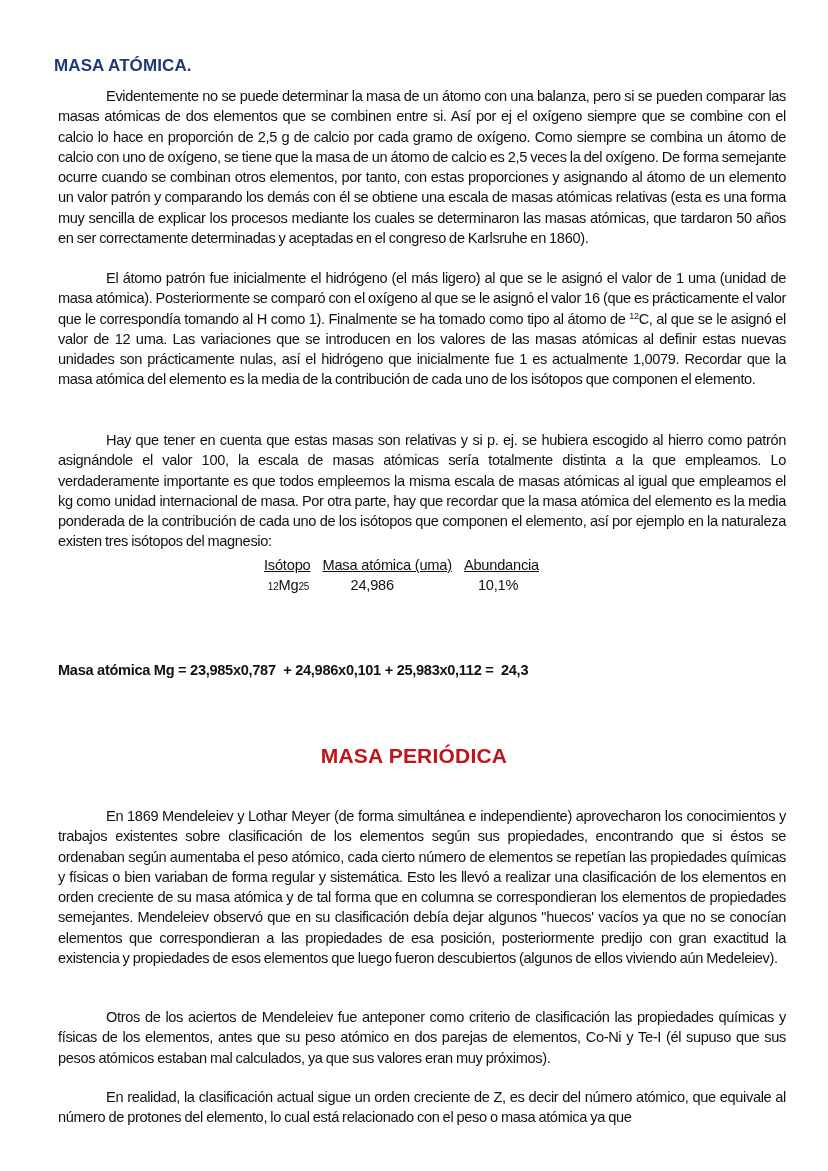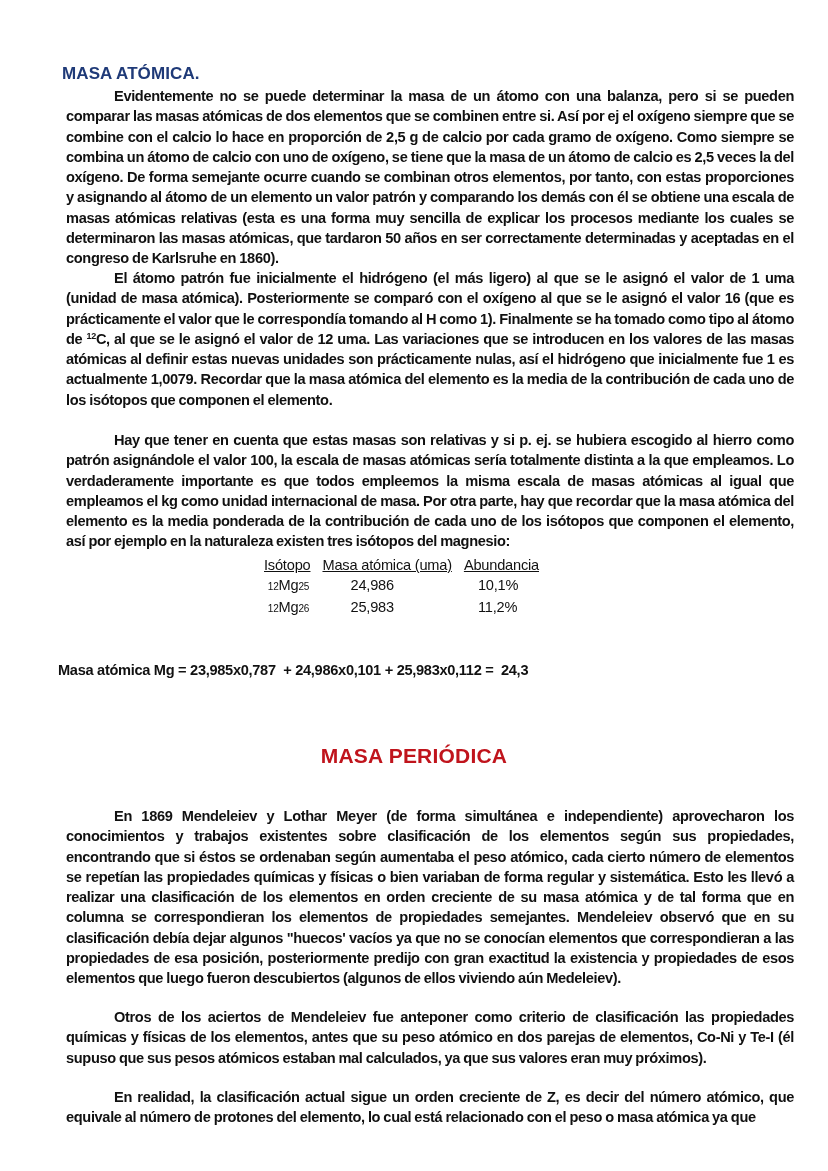--- a/index.html
+++ b/index.html
@@ -18,40 +18,39 @@
     .page {
       position: absolute;
       left: 50px;
       top: 0;
       width: 728px;
     }
     .h-section {
       position: absolute;
       left: 0;
       top: 52px;
-      margin: 12px;
+      margin: 4px;
       font-size: 17px;
       font-weight: bold;
       color: #1f3a78;
       letter-spacing: 0.1px;
     }
     p.body {
       margin: 0;
       font-size: 14.6px;
       line-height: 20.3px;
       text-align: justify;
       text-indent: 48px;
       letter-spacing: -0.35px;
       word-spacing: -0.5px;
     }
     .block {
       position: absolute;
-      left: 16px;
+      left: 8px;
       width: 728px;
-      font-weight: bold;
     }
     .p1 { top: 86px; }
     .p2 { top: 268px; }
     .p3 { top: 430px; }
     sup { font-size: 9px; line-height: 0; vertical-align: 5px; }
 
     .iso-table {
       position: absolute;
       left: 214px;
       top: 555px;
@@ -128,25 +127,20 @@
         <th>Masa atómica (uma)</th>
         <th>Abundancia</th>
       </tr>
     </thead>
     <tbody>
       <tr class="r2">
         <td>&nbsp;<span class="subs">12</span><span>Mg</span><span class="subs">25</span></td>
         <td class="mass">24,986</td>
         <td class="abund">10,1%</td>
       </tr>
-      <tr class="r3">
-        <td>&nbsp;<span class="subs">12</span><span>Mg</span><span class="subs">26</span></td>
-        <td class="mass">25,983</td>
-        <td class="abund">11,2%</td>
-      </tr>
     </tbody>
   </table>
 
   <div class="formula">Masa atómica Mg = 23,985x0,787  + 24,986x0,101 + 25,983x0,112 =  24,3</div>
 
   <h1 class="h-title">MASA PERIÓDICA</h1>
 
   <div class="block p4">
     <p class="body">En 1869 Mendeleiev y Lothar Meyer (de forma simultánea e independiente) aprovecharon los conocimientos y trabajos existentes sobre clasificación de los elementos según sus propiedades, encontrando que si éstos se ordenaban según aumentaba el peso atómico, cada cierto número de elementos se repetían las propiedades químicas y físicas o bien variaban de forma regular y sistemática. Esto les llevó a realizar una clasificación de los elementos en orden creciente de su masa atómica y de tal forma que en columna se correspondieran los elementos de propiedades semejantes. Mendeleiev observó que en su clasificación debía dejar algunos "huecos' vacíos ya que no se conocían elementos que correspondieran a las propiedades de esa posición, posteriormente predijo con gran exactitud la existencia y propiedades de esos elementos que luego fueron descubiertos (algunos de ellos viviendo aún Medeleiev).</p>
   </div>

